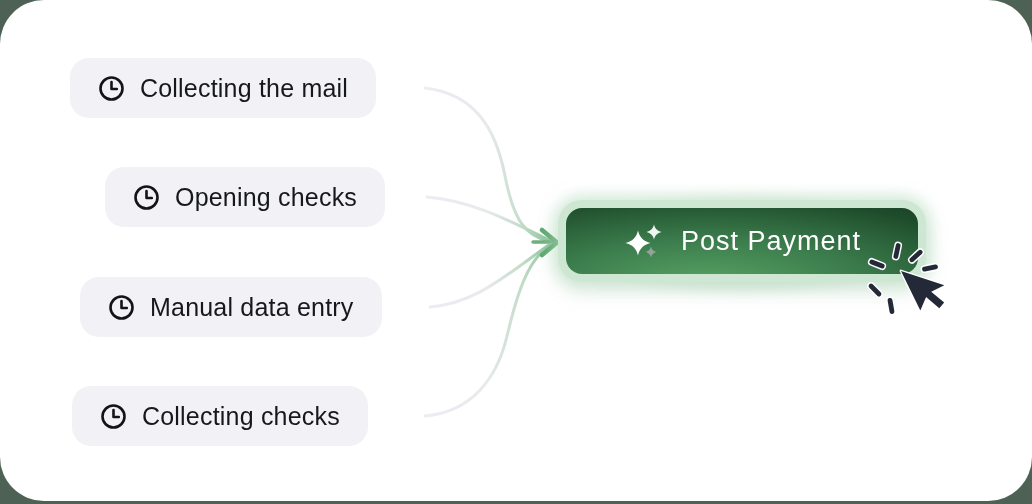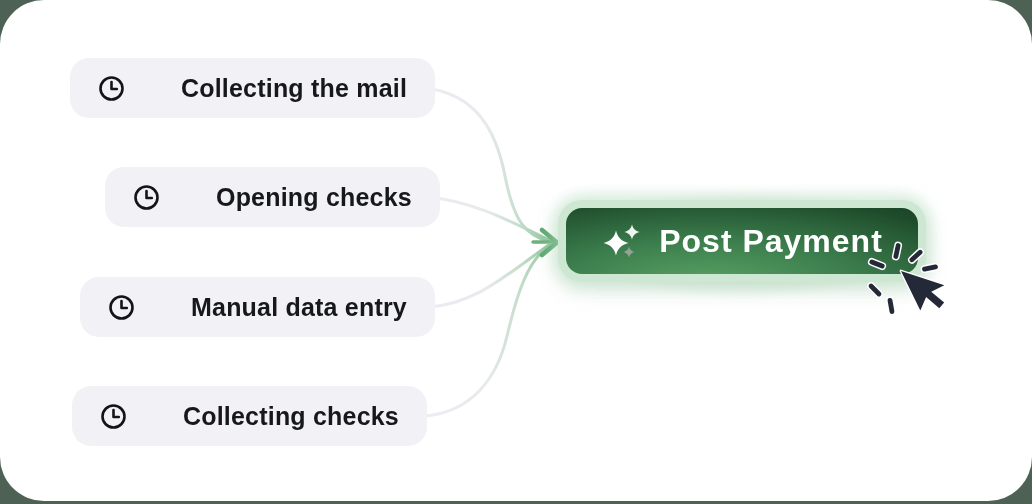--- a/index.html
+++ b/index.html
@@ -39,42 +39,42 @@
       rgba(158,209,168,.55) 0%, rgba(158,209,168,.25) 48%, rgba(158,209,168,0) 75%);
     filter:blur(3px);
     pointer-events:none;
   }
   .pill{
     position:absolute;height:60px;display:flex;align-items:center;gap:15px;
     padding:0 28px;border-radius:19px;
     background:var(--pill-background,#f2f2f6);
   }
   .pill .label{
-    font-size:25px;font-weight:700;color:var(--pill-text,#17181a);
-    letter-spacing:.2px;white-space:nowrap;margin-left:41px;
+    font-size:25px;font-weight:400;color:var(--pill-text,#17181a);
+    letter-spacing:.2px;white-space:nowrap;
   }
   .btn-ring{
     position:absolute;left:558px;top:200px;width:368px;height:82px;
     border-radius:24px;padding:8px;
     background:var(--ring-green,#cde7d2);
     box-shadow:0 0 14px 5px rgba(186,222,193,.55), 0 8px 22px rgba(120,170,130,.22);
   }
   .btn{
     width:100%;height:100%;border:none;cursor:pointer;
     border-radius:16px;
     display:flex;align-items:center;justify-content:center;gap:14px;
     background:radial-gradient(110% 170% at 40% 115%,
       var(--button-light,#58a264) 0%,
       #3b7c4c 40%,
       #1e4c2b 78%,
       var(--button-dark,#143920) 100%);
   }
   .btn .btn-label{
     font-family:"Liberation Sans","DejaVu Sans",sans-serif;
-    font-size:32px;font-weight:700;color:var(--button-text,#ffffff);
+    font-size:27px;font-weight:400;color:var(--button-text,#ffffff);
     letter-spacing:1px;white-space:nowrap;
   }
   .cursor{position:absolute;left:840px;top:225px;width:135px;height:125px;}
   .dash{
     fill:var(--cursor-fill,#232936);
     stroke:var(--cursor-outline,#ffffff);stroke-width:3;paint-order:stroke;
   }
   .pointer{
     fill:var(--cursor-fill,#232936);
     stroke:var(--cursor-outline,#ffffff);stroke-width:1.3;

